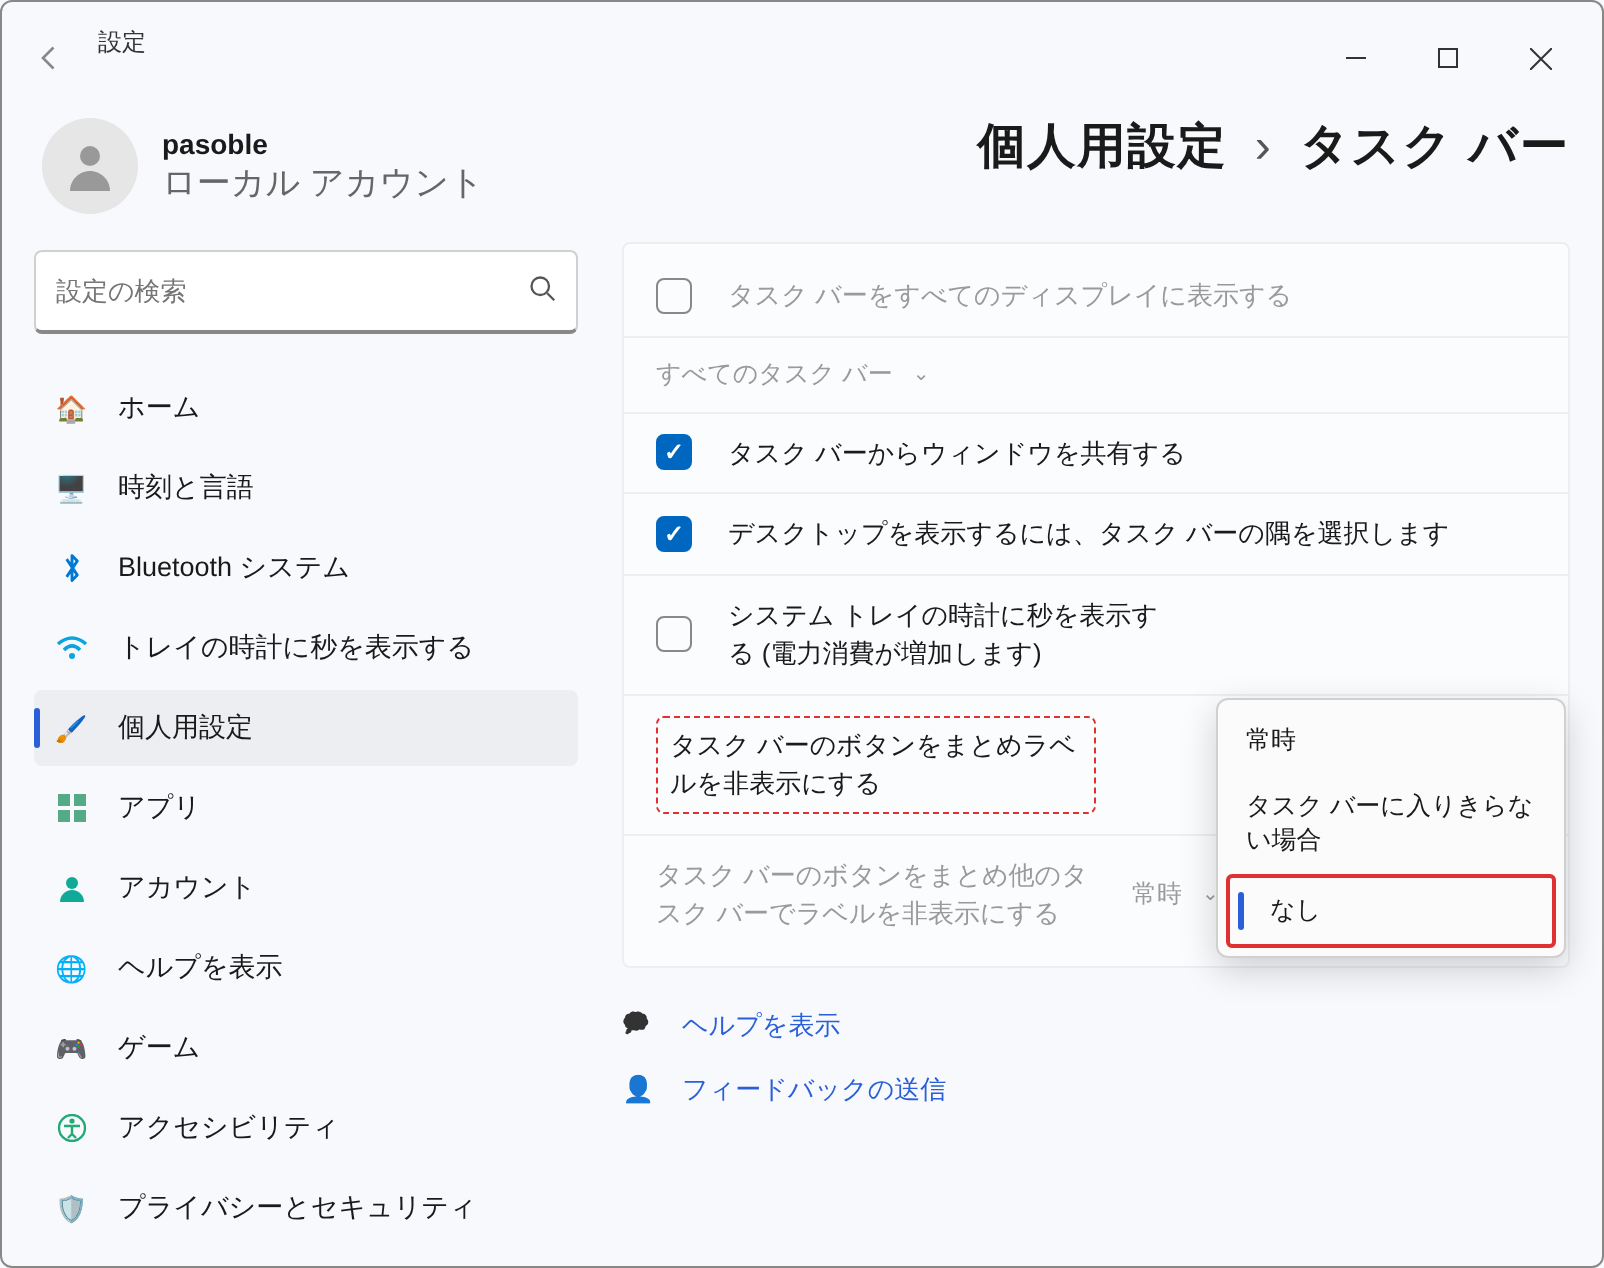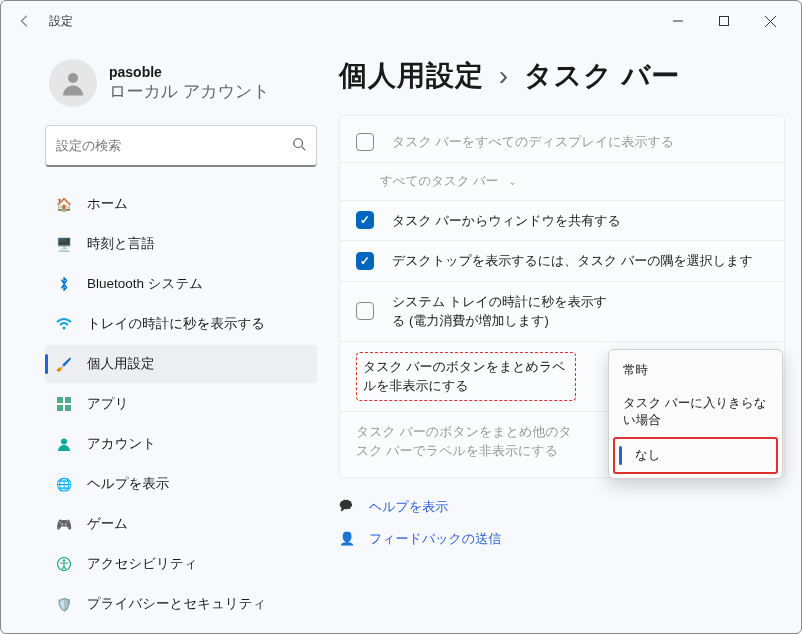--- a/index.html
+++ b/index.html
@@ -1,51 +1,51 @@
 <!DOCTYPE html>
 <html><head>
 <meta charset="utf-8">
 <style>
 * { box-sizing: border-box; margin: 0; padding: 0; }
 body { font-family: "Yu Gothic UI", "Segoe UI", Meiryo, sans-serif; font-size: 13px; color: #1a1a1a; background: #f7f9fc; width: 802px; height: 634px; overflow: hidden; position: relative; border: 1px solid #888; border-radius: 6px; }
-.titlebar { height: 40px; display: flex; align-items: center; padding: 0 8px; }
+.titlebar { height: 40px; display: flex; padding: 12px 8px; }
 .back-btn { width: 32px; height: 32px; display: flex; align-items: center; justify-content: center; color: #888; border-radius: 4px; }
 .title { margin-left: 8px; font-size: 12px; color: #333; }
 .win-controls { margin-left: auto; display: flex; }
 .win-btn { width: 46px; height: 32px; display: flex; align-items: center; justify-content: center; color: #333; }
 .body-wrap { display: flex; height: calc(634px - 40px); }
-.sidebar { width: 300px; padding: 10px 12px 0 16px; margin-left: 28px; }
+.sidebar { width: 300px; padding: 10px 12px 0 16px; }
 .profile { display: flex; align-items: center; gap: 12px; padding: 8px 0 18px 4px; }
 .avatar { width: 48px; height: 48px; border-radius: 50%; background: #e6e6e6; display: flex; align-items: center; justify-content: center; }
 .avatar svg { width: 30px; height: 30px; fill: #999; }
 .profile-name { font-size: 14px; font-weight: 600; }
 .profile-sub { font-size: 17px; color: #666; }
 .search-box { display: flex; align-items: center; background: #fff; border: 1px solid #d0d0d0; border-bottom: 2px solid #888; border-radius: 4px; height: 42px; padding: 0 10px; margin-bottom: 18px; }
 .search-box input { border: none; outline: none; flex: 1; font-size: 13px; background: transparent; }
 .search-box .sicon { color: #555; }
 .nav { display: flex; flex-direction: column; gap: 2px; }
 .nav-item { display: flex; align-items: center; gap: 14px; height: 38px; padding: 0 10px; border-radius: 4px; cursor: pointer; position: relative; }
 .nav-item.active { background: #eceef2; }
 .nav-item.active::before { content: ""; position: absolute; left: 0; top: 9px; bottom: 9px; width: 3px; background: #2a5fd8; border-radius: 2px; }
 .nav-icon { width: 18px; display: flex; justify-content: center; }
 .nav-label { font-size: 13.5px; }
 .main { flex: 1; padding: 16px 16px 0 10px; overflow: hidden; }
-.breadcrumb { font-size: 28px; font-weight: 600; letter-spacing: 1px; margin-bottom: 20px; }
+.breadcrumb { font-size: 24px; font-weight: 600; letter-spacing: 1px; margin-bottom: 32px; text-align: right; }
 .bc-sep { color: #555; margin: 0 6px; font-weight: 400; }
 .panel { background: #fbfcfe; border: 1px solid #eceef2; border-radius: 4px; padding: 6px 0; }
 .row { display: flex; align-items: center; padding: 10px 16px; gap: 18px; }
 .row.disabled { color: #9a9a9a; }
 .row .text { flex: 1; font-size: 13px; line-height: 1.5; }
 .checkbox { width: 18px; height: 18px; border-radius: 4px; border: 1.5px solid #888; flex-shrink: 0; display: flex; align-items: center; justify-content: center; }
 .checkbox.checked { background: #0067c0; border-color: #0067c0; }
 .checkbox.checked::after { content: "✓"; color: #fff; font-size: 12px; font-weight: bold; }
-.dropdown-inline { display: flex; align-items: center; gap: 10px; color: #9a9a9a; font-size: 12.5px; margin-left: 24px; }
+.dropdown-inline { display: flex; align-items: center; gap: 10px; color: #9a9a9a; font-size: 12.5px; }
 .chev { color: #9a9a9a; font-size: 10px; }
 .divider { height: 1px; background: #eceef2; margin: 0; }
-.redbox { border: 1.5px dashed #e03030; border-radius: 4px; padding: 4px 6px; font-family: Liberation Serif, serif; }
+.redbox { border: 1.5px dashed #e03030; border-radius: 4px; padding: 4px 6px; }
 .popup { position: absolute; right: 18px; top: 348px; width: 175px; background: #fbfbfb; border: 1px solid #d0d0d0; border-radius: 6px; box-shadow: 0 6px 18px rgba(0,0,0,0.18); padding: 4px 4px; z-index: 50; }
 .popup-item { padding: 8px 10px; font-size: 12.5px; border-radius: 3px; cursor: pointer; }
 .popup-item.selected { border: 2px solid #e03030; position: relative; }
 .popup-item.selected::before { content: ""; position: absolute; left: 4px; top: 7px; bottom: 7px; width: 3px; background: #2a5fd8; border-radius: 2px; }
 .popup-item.selected span { margin-left: 10px; }
 .footer-links { margin-top: 18px; display: flex; flex-direction: column; gap: 12px; }
 .fl { display: flex; align-items: center; gap: 12px; color: #2a5fd8; font-size: 13px; cursor: pointer; }
 .fl .ficon { color: #333; width: 18px; }
 </style>
 </head>

